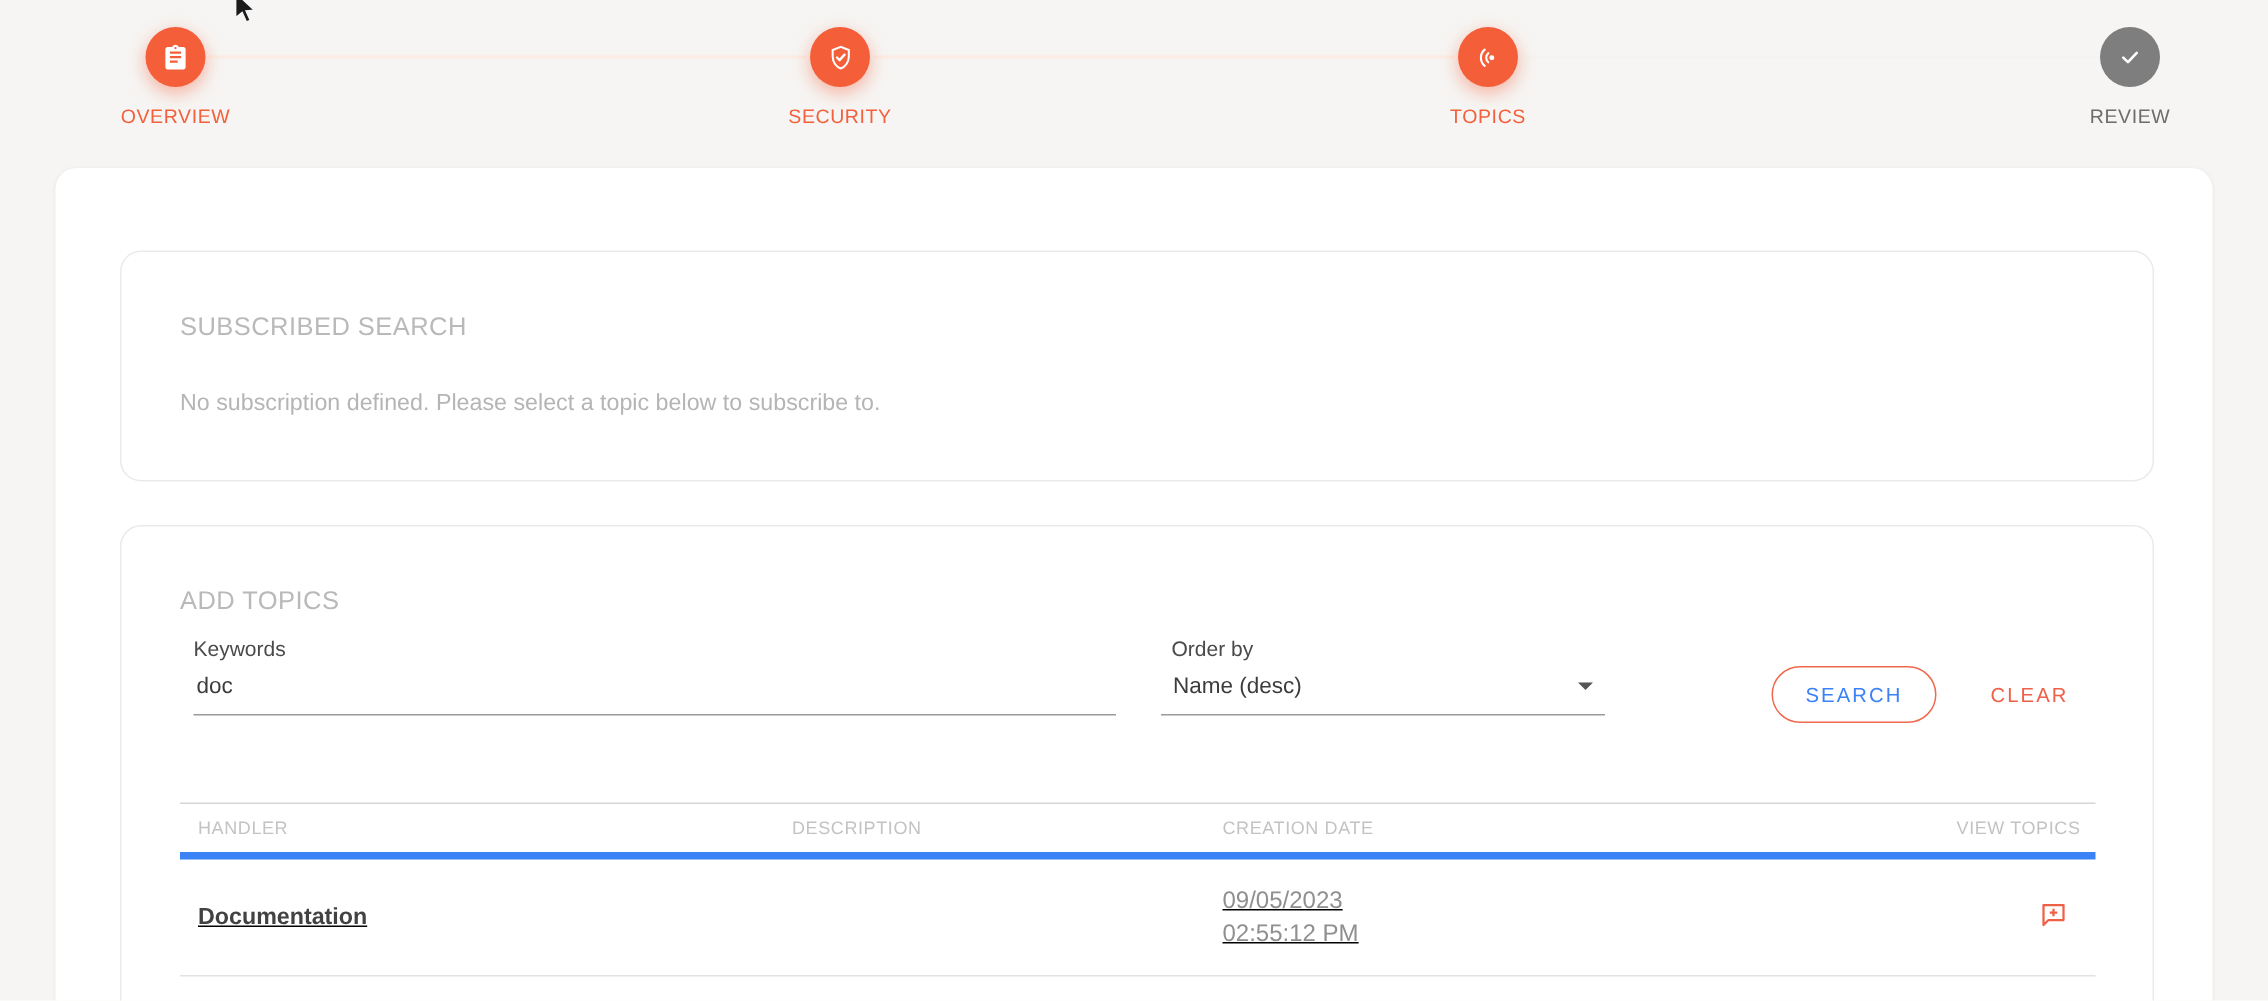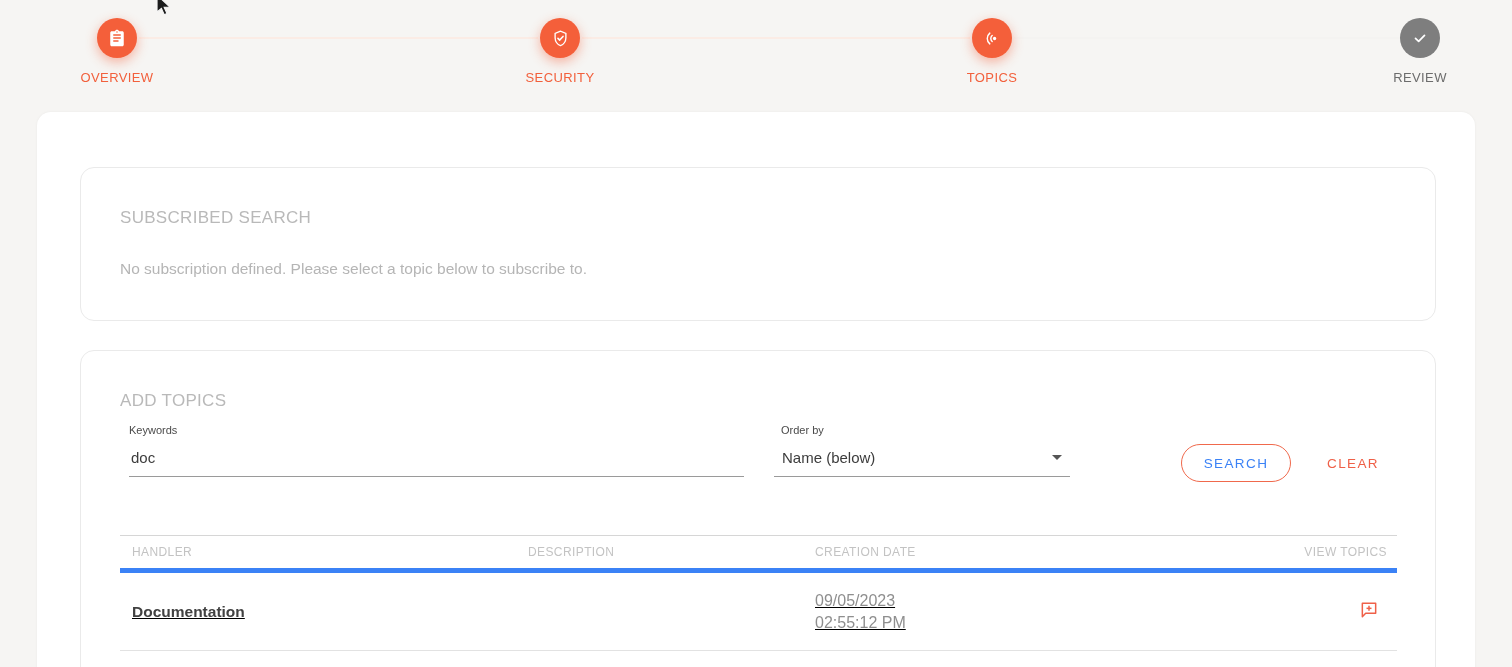--- a/index.html
+++ b/index.html
@@ -26,21 +26,21 @@
                box-shadow:0 0 3px rgba(0,0,0,.05); }
   .sub-card { position:absolute; left:43px; width:1356px; background:#fff;
               border:1px solid #eaeaea; border-radius:14px; }
   #card-subscribed { top:55px; height:154px; }
   #card-add { top:238px; height:420px; }
   .card-title { position:absolute; left:39px; top:40px; font-size:17px;
                 color:#b9b9b9; letter-spacing:.3px; }
   .empty-msg { position:absolute; left:39px; top:92px; font-size:15.5px; color:#b5b5b5; }
 
   
-  .field-label { position:absolute; top:73px; font-size:11px; color:#4a4a4a; }
+  .field-label { position:absolute; top:73px; font-size:14px; color:#4a4a4a; }
   #keywords-label { left:48px; }
   #keywords-input { position:absolute; left:48px; top:94px; width:615px; height:32px;
                     border:none; border-bottom:1px solid #9a9a9a; background:transparent;
                     font-family:"Liberation Sans",sans-serif; font-size:15px; color:#3c3c3c;
                     outline:none; padding:0 0 6px 2px; }
   #orderby-label { left:700px; }
   .select-box { position:absolute; left:693px; top:94px; width:296px; height:32px;
                 border-bottom:1px solid #9a9a9a; cursor:pointer;
                 display:flex; align-items:center; justify-content:space-between;
                 padding:0 8px 6px 8px; }
@@ -130,21 +130,21 @@
     </div>
 
     <div class="sub-card" id="card-add">
       <div class="card-title">ADD TOPICS</div>
 
       <label class="field-label" id="keywords-label">Keywords</label>
       <input id="keywords-input" type="text" value="doc" style="">
 
       <label class="field-label" id="orderby-label">Order by</label>
       <div class="select-box">
-        <span class="select-value">Name (below)</span>
+        <span class="select-value">Name (desc)</span>
         <span class="select-arrow"></span>
       </div>
 
       <button class="btn-search">SEARCH</button>
       <button class="btn-clear">CLEAR</button>
 
       <div class="topics-table">
         <div class="thead">
           <div class="col-handler">HANDLER</div>
           <div class="col-desc">DESCRIPTION</div>

